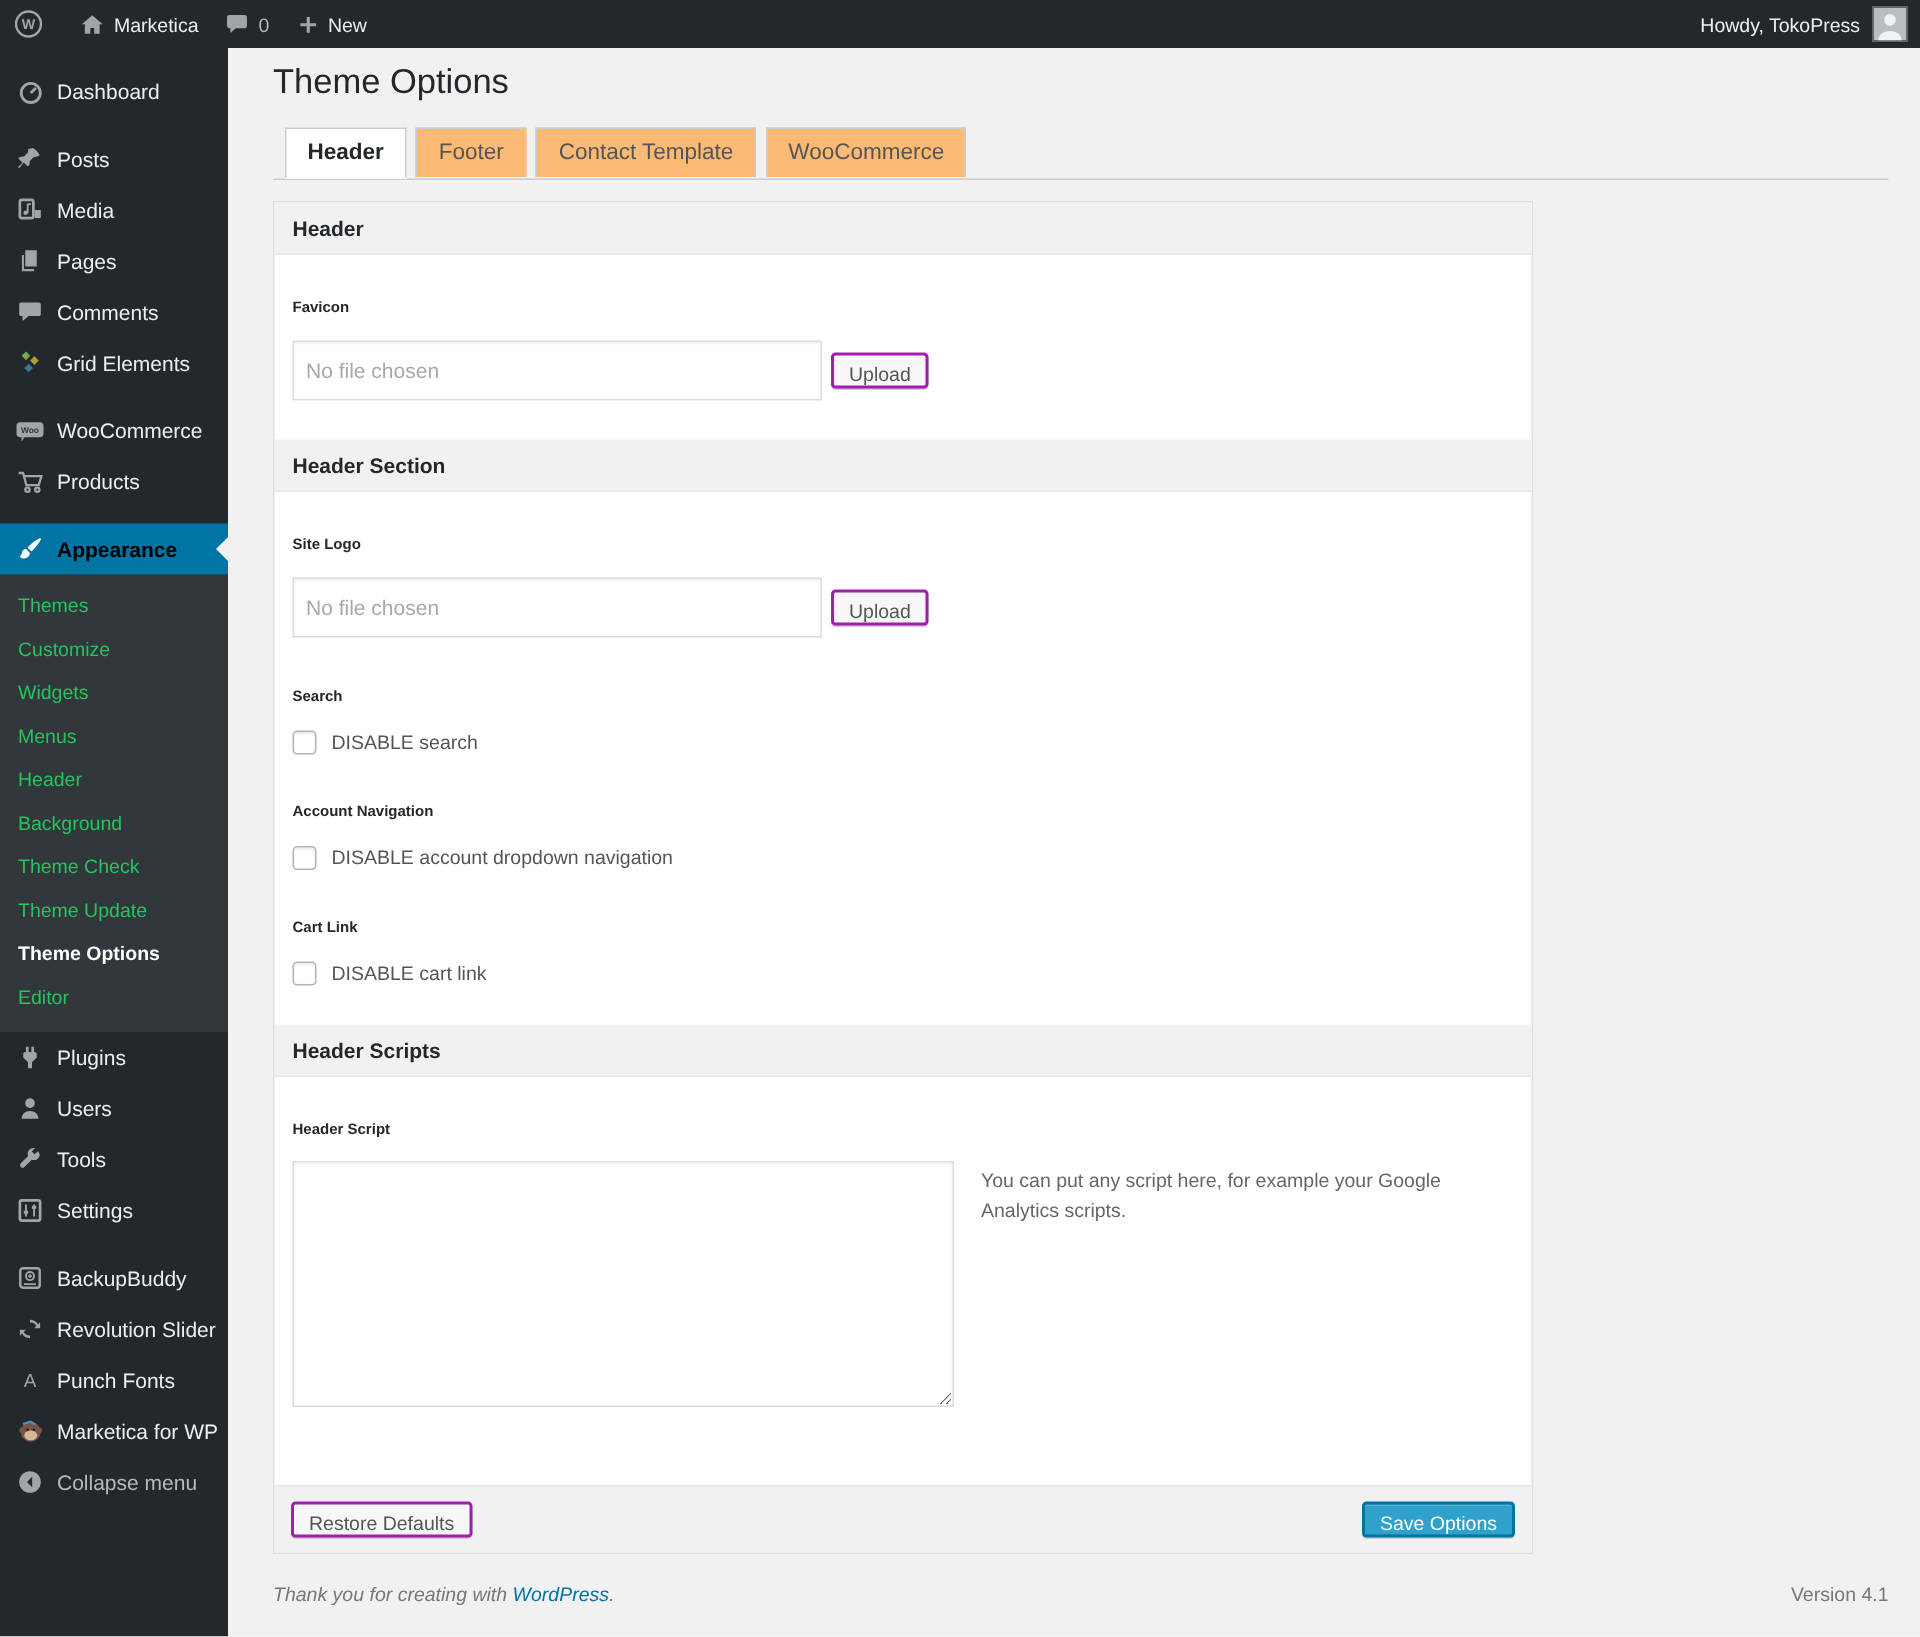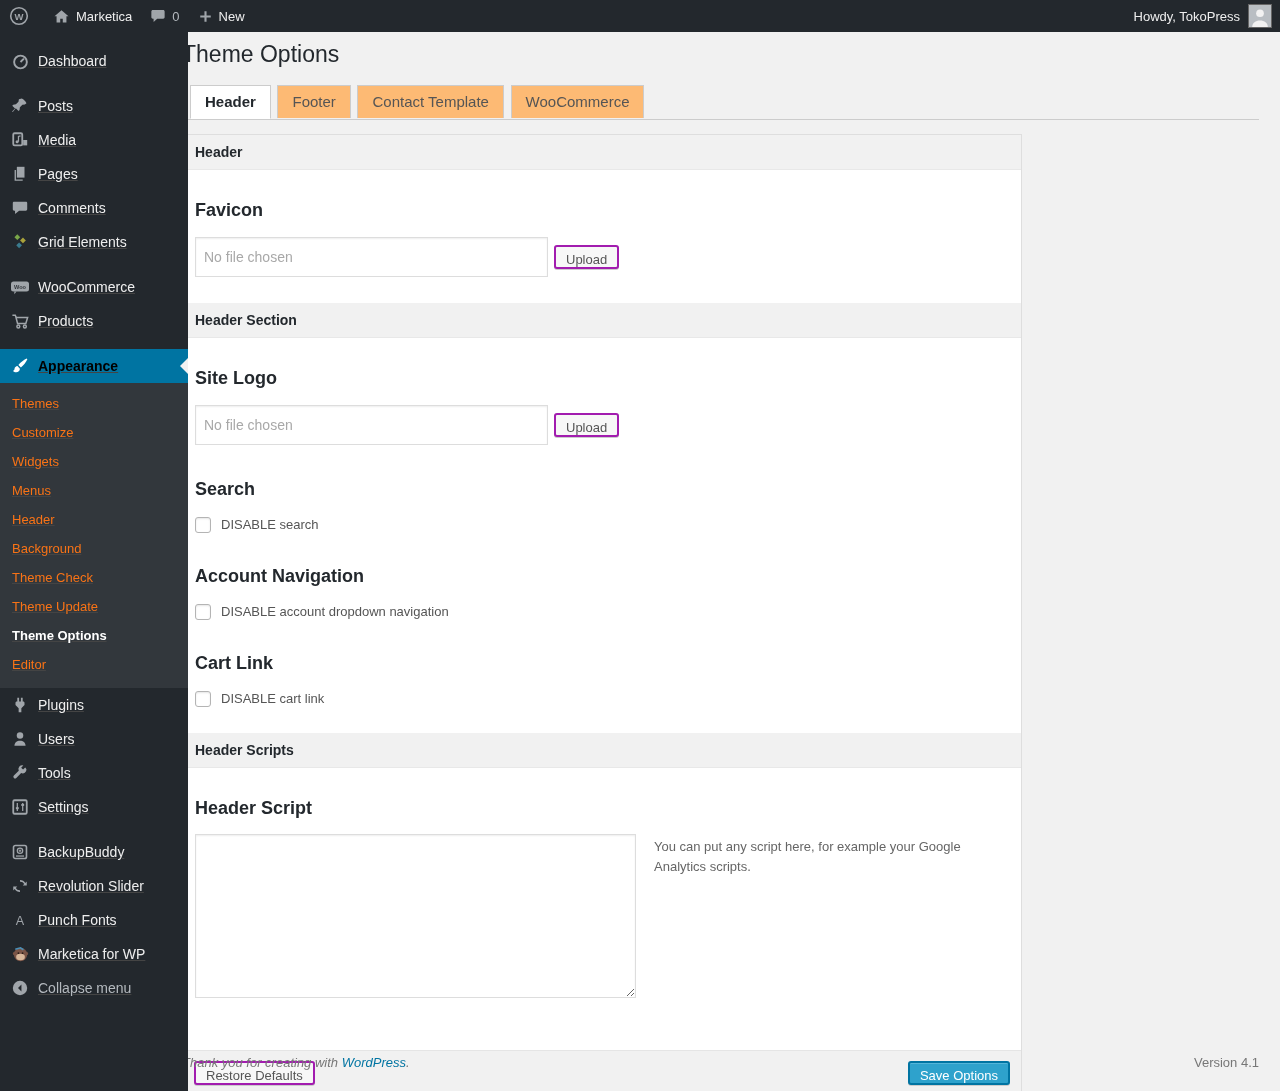--- a/index.html
+++ b/index.html
@@ -16,38 +16,38 @@
   }
   .ab-item { display:flex; align-items:center; height:32px; padding:0 9px; color:#eee; cursor:pointer; }
   .ab-item .ab-ic { display:flex; align-items:center; margin-right:6px; color:#a0a5aa; }
   .ab-count { color:#b4b9be; }
   .ab-spacer { flex:1; }
   .ab-right { display:flex; align-items:center; height:32px; padding:0 8px; }
   .ab-right .howdy { margin-right:8px; color:#eee; }
   .avatar { width:24px; height:24px; border:1px solid #666; display:block; }
   
   .sidebar {
-    position:absolute; top:32px; left:0; bottom:0; width:188px;
-    background:#23282d; padding-top:12px; z-index:40;text-decoration:underline;
+    position:absolute; top:32px; left:0; bottom:0; width:152px;
+    background:#23282d; padding-top:12px; z-index:40;
   }
   .menu-item {
     display:flex; align-items:center; height:34px; color:#eee;
     font-size:14px; cursor:pointer; position:relative;
   }
   .menu-item .mi-ic { width:20px; height:20px; margin:0 8px 0 10px; color:#a0a5aa; flex:none; display:flex; align-items:center; justify-content:center; }
   .menu-sep { height:11px; }
   .menu-item.active { background:#0074a2; color:#000000; font-weight:600; }
   .menu-item.active .mi-ic { color:#fff; }
   .menu-item.active::after {
     content:""; position:absolute; right:0; top:50%; margin-top:-8px;
     width:0; height:0; border:8px solid transparent; border-right-color:#f1f1f1;
   }
   .submenu { background:#32373c; padding:6px 0 9px; }
   .submenu-item {
-    display:block; padding:7px 12px; color:#f97316; font-size:13px; cursor:pointer;
+    display:block; padding:7px 12px; color:#22c55e; font-size:13px; cursor:pointer;
   }
   .submenu-item.current { color:#fff; font-weight:bold; }
   
   .content { margin-left:160px; padding:41px 21px 0 22px; min-height:1059px; position:relative; }
   .page-title { font-size:23px; font-weight:500; color:#23282d; line-height:1.2; }
   
   .tabs { margin-top:15px; border-bottom:1px solid #ccc; padding-left:8px; height:36px; }
   .tab {
     display:inline-block; border:1px solid #ccc; border-bottom:none;
     background:#fdba74; color:#555; font-size:15px; padding:7px 14px 8px;
@@ -56,21 +56,21 @@
   .tab.active {
     background:#fff; color:#23282d; font-weight:bold; border-bottom:1px solid #fff;
   }
   
   .panel { width:840px; background:#fff; border:1px solid #dedede; margin-top:14px; }
   .section-bar {
     background:#f1f1f1; border-bottom:1px solid #e8e8e8;
     padding:9px 12px; font-size:14px; font-weight:600; color:#23282d;
   }
   .section-body { padding:6px 12px 26px; }
-  .opt-label { font-size:18px; font-weight:bold; color:#23282d; margin:24px 0 0; }
+  .opt-label { font-size:10px; font-weight:bold; color:#23282d; margin:24px 0 0; }
   .file-row { display:flex; align-items:center; margin-top:16px; }
   .file-input {
     width:353px; height:40px; border:1px solid #ddd; background:#fff;
     box-shadow:inset 0 1px 2px rgba(0,0,0,.07); padding:0 8px;
     font-size:14px; color:#32373c; font-family:inherit; border-radius:0;
   }
   .file-input::placeholder { color:#a8a8a8; opacity:1; }
   .btn {
     display:inline-block; height:24px; line-height:26px; padding:0 10px;
     background:#f7f7f7; border:2px solid #a21caf; border-radius:3px;

